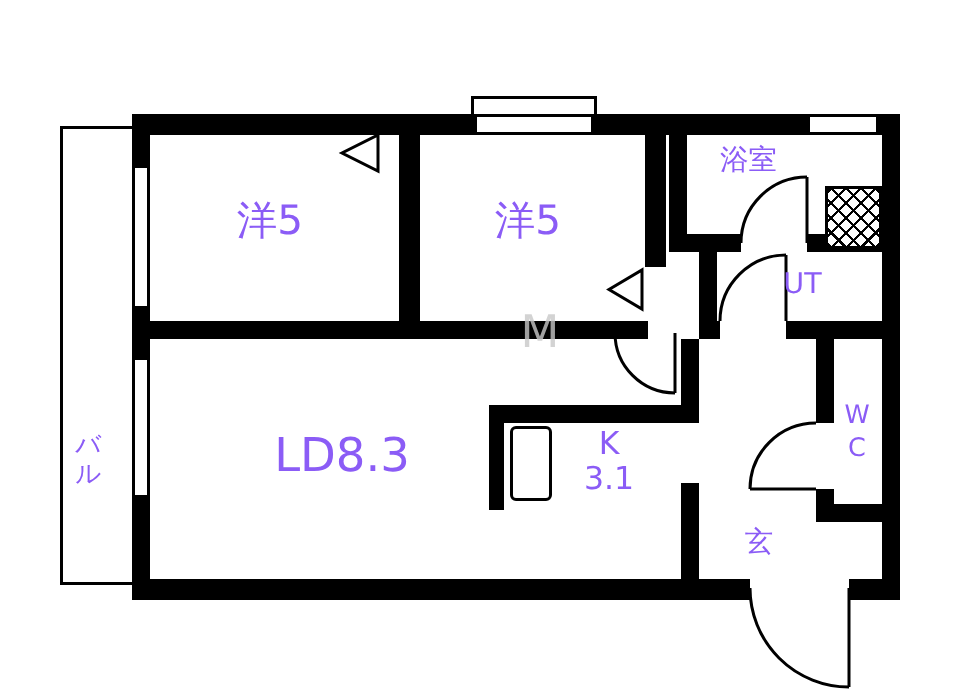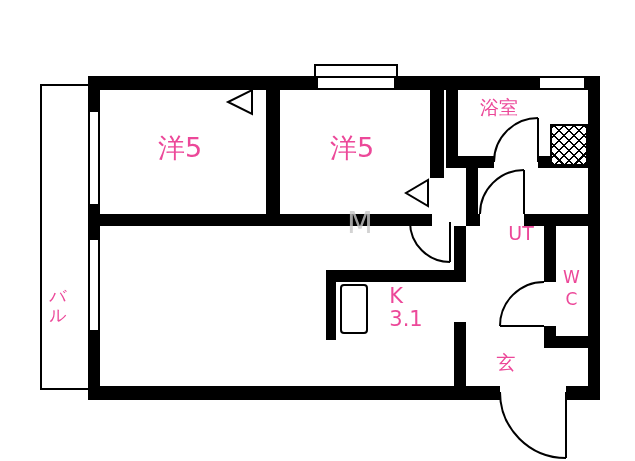--- a/index.html
+++ b/index.html
@@ -7,21 +7,21 @@
     position:relative;
     width:635px;height:461px;
     background:#fff;
     overflow:hidden;
     font-family:"DejaVu Sans","Liberation Sans",sans-serif;
   }
   .wall{position:absolute;background:#000;}
   .win-h{position:absolute;background:#fff;border-top:2px solid #000;border-bottom:2px solid #000;box-sizing:border-box;}
   .win-v{position:absolute;background:#fff;border-left:2px solid #000;border-right:2px solid #000;box-sizing:border-box;}
   .thinbox{position:absolute;background:#fff;border:2px solid #000;box-sizing:border-box;}
-  .label{position:absolute;transform:translate(-50%,-50%);color:#ec4899;white-space:nowrap;line-height:1.1;}
+  .label{position:absolute;transform:translate(-50%,-50%);color:#8b5cf6;white-space:nowrap;line-height:1.1;text-align:center;}
   .vtext{writing-mode:vertical-rl;text-orientation:upright;letter-spacing:2px;}
   .hatch{
     position:absolute;background:#fff;border:2px solid #000;box-sizing:border-box;
     background-image:
       repeating-linear-gradient(45deg,#000 0 1.5px,transparent 1.5px 7px),
       repeating-linear-gradient(-45deg,#000 0 1.5px,transparent 1.5px 7px);
   }
   .sink{position:absolute;background:#fff;border:2px solid #000;border-radius:4px;box-sizing:border-box;}
   svg.overlay{position:absolute;left:0;top:0;pointer-events:none;}
   .watermark{position:absolute;transform:translate(-50%,-50%);opacity:.8;}
@@ -86,22 +86,23 @@
       <polygon points="252,90 252,114 228,102"></polygon>
       <polygon points="428,180 428,206 406,193"></polygon>
     </g>
   </svg>
 
   <div class="watermark" style="left:360px;top:222px;font-size:30px;color:#c9c9c9;">M</div>
 
   <div class="label" style="left:180px;top:148px;font-size:27px;">洋5</div>
   <div class="label" style="left:352px;top:148px;font-size:27px;">洋5</div>
   <div class="label" style="left:499px;top:107px;font-size:19px;">浴室</div>
-  <div class="label" style="left:521px;top:190px;font-size:19px;margin-top:43px;">UT</div>
+  <div class="label" style="left:535px;top:190px;font-size:19px;">UT</div>
   <div class="label vtext" style="left:571px;top:289px;font-size:17px;">WC</div>
+  <div class="label" style="left:228px;top:304px;font-size:31px;">LD8.3</div>
   <div class="label" style="left:406px;top:308px;font-size:21px;">
     <span>K</span><br>
     <span>3.1</span>
   </div>
   <div class="label" style="left:506px;top:362px;font-size:19px;">玄</div>
   <div class="label vtext" style="left:58px;top:298px;font-size:17px;">バル</div>
 
 </div>
 
 </body></html>

